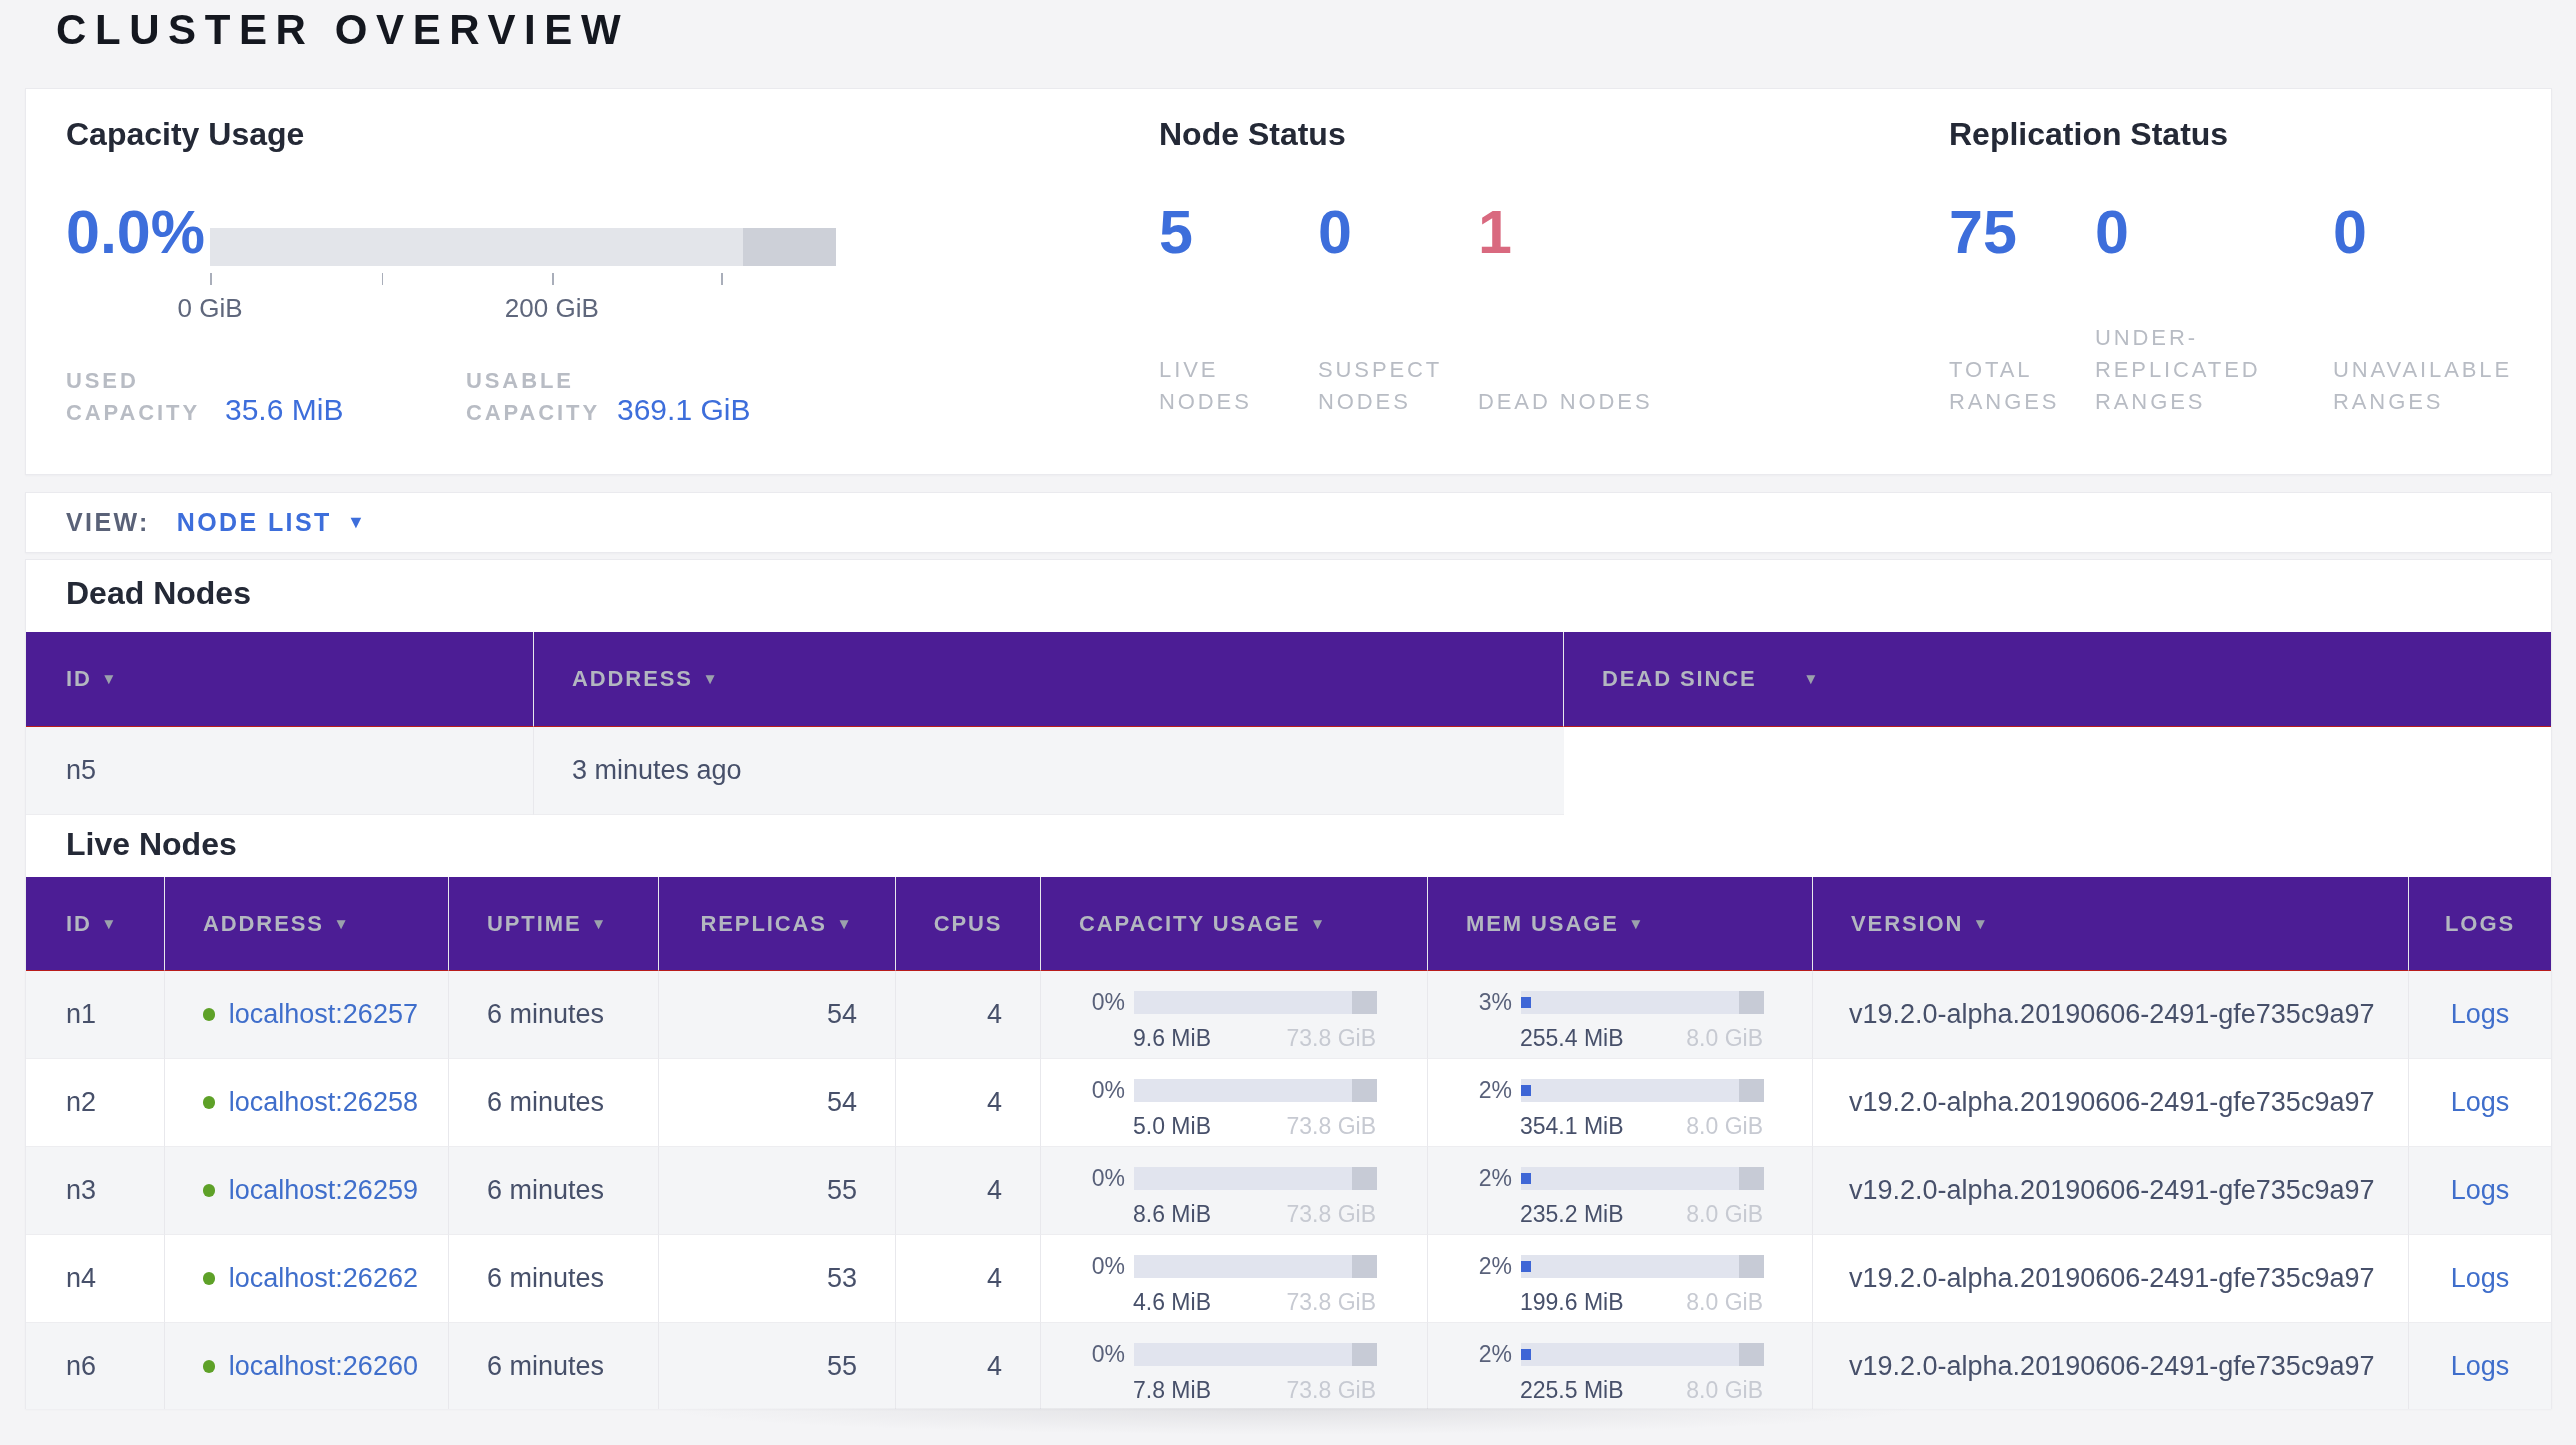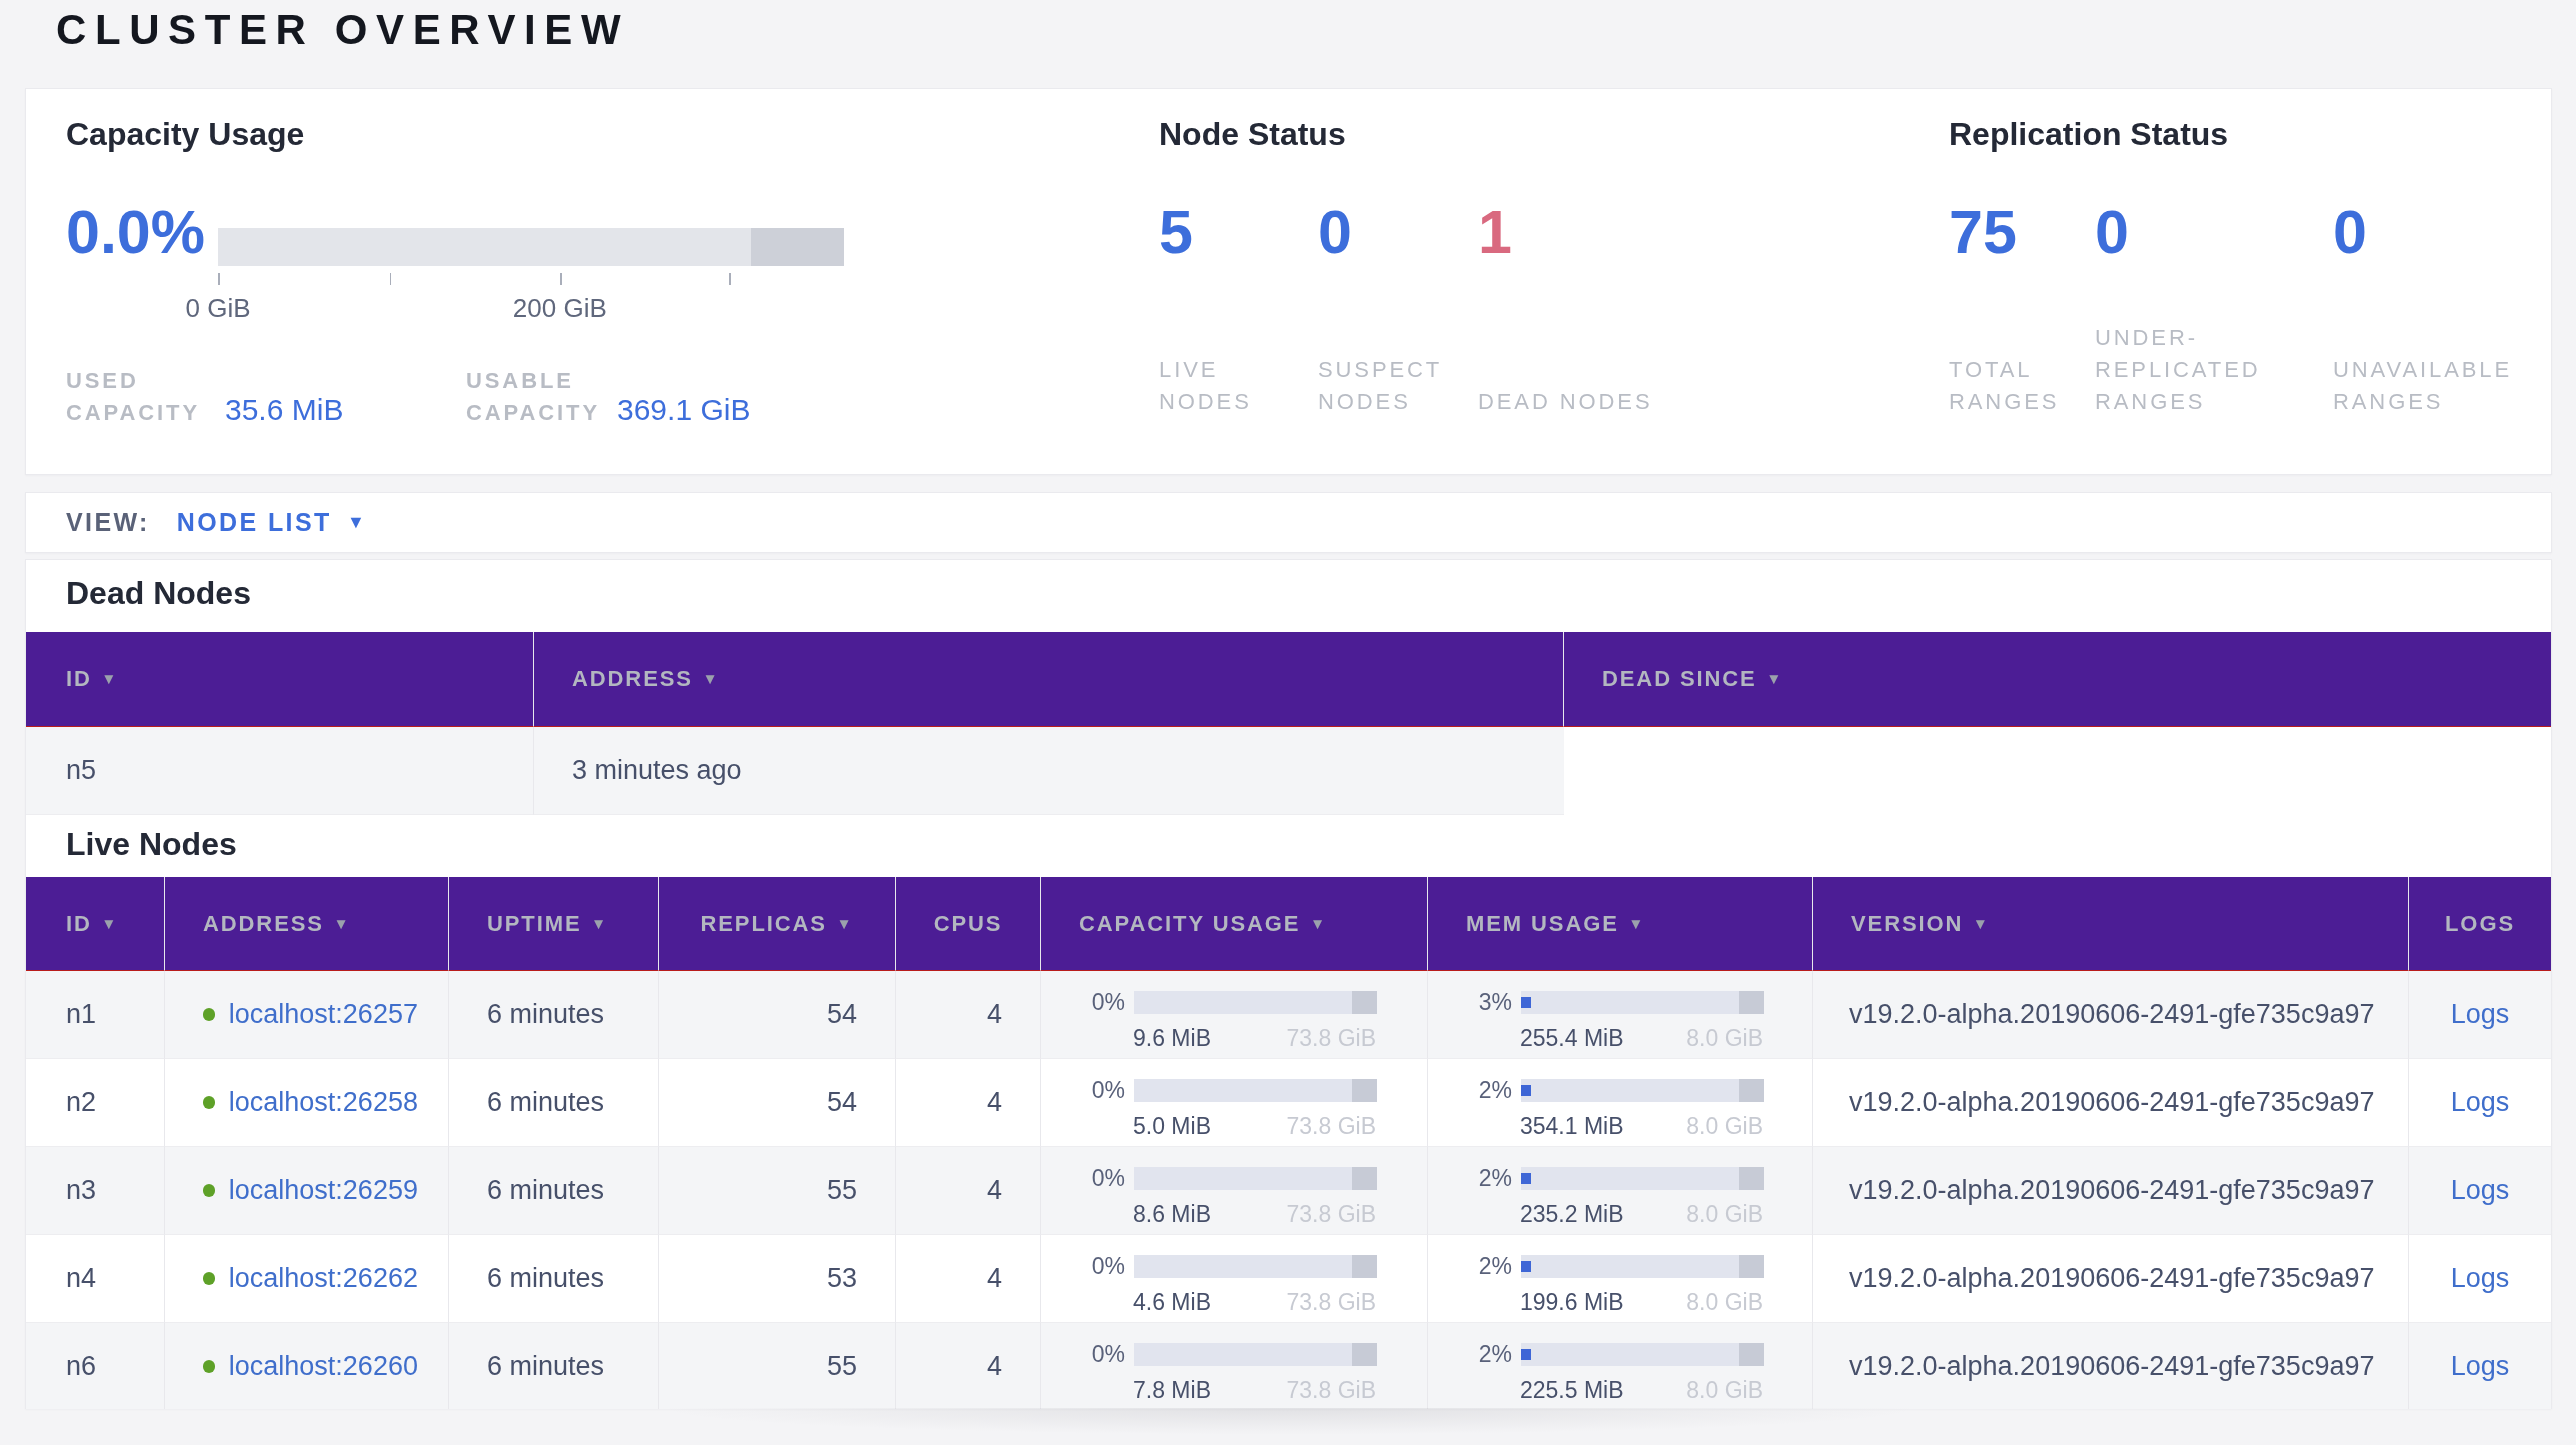--- a/index.html
+++ b/index.html
@@ -29,21 +29,21 @@
   .stat{position:relative;height:100%;}
   .stat .big-num{position:absolute;top:113px;left:0;}
   .stat-label{
     position:absolute;bottom:56px;left:0;
     font-size:22px;letter-spacing:2.9px;color:#b8bcc4;line-height:1.45;font-weight:400;
   }
   .w167{width:159px}.w168{width:160px}.w153{width:146px}.w249{width:238px}.wflex{flex:1}
   .lbl-narrow{width:205px;}
   
   .cap-percent{position:absolute;top:113px;left:0;}
-  .cap-bar-wrap{position:absolute;left:152px;top:139px;width:626px;}
+  .cap-bar-wrap{position:absolute;left:144px;top:139px;width:626px;}
   .cap-track{position:relative;width:626px;height:38px;background:#e3e5ea;}
   .cap-dark{position:absolute;top:0;height:100%;background:#cdd0d8;}
   .cap-axis{position:relative;width:626px;height:61px;}
   .tick{position:absolute;top:6.7px;width:1.9px;height:12.4px;background:#a9aeba;}
   .tick-label{position:absolute;top:27px;transform:translateX(-50%);font-size:26px;color:#5f677c;white-space:nowrap;}
   .cap-stats{position:absolute;left:0;bottom:45px;display:flex;align-items:flex-end;}
   .cap-stat-label{font-size:22px;letter-spacing:2.9px;color:#b8bcc4;line-height:1.45;font-weight:700;}
   .cap-stat-value{font-size:30px;color:var(--accent-blue,#3d6edb);padding-bottom:1.9px;white-space:nowrap;}
   .cw1{width:159px}.cw2{width:241px}.cw3{width:151px}
   
@@ -65,21 +65,21 @@
   .row{display:grid;}
   .th{
     height:95px;display:flex;align-items:center;background:#4c1d95;
     border-right:1px solid #e8e8ec;border-bottom:1px solid #b91c1c;
     padding-left:38px;box-sizing:border-box;
     font-size:22px;letter-spacing:1.9px;color:#b3b7c0;font-weight:700;white-space:nowrap;
   }
   .grid-live .th{height:94px;}
   .th.first{padding-left:40px;}
   .th.center{justify-content:center;padding-left:0;}
-  .th.last{border-right:none;}
+  .th.last{border-right:none;gap:37px;}
   .arrow{margin-left:9.5px;font-size:15.3px;color:#9ba1ac;}
   .td{
     height:88px;display:flex;align-items:center;
     border-right:1px solid #e8e8ec;border-bottom:1px solid #ededf0;
     padding-left:38px;box-sizing:border-box;font-size:27px;color:#47506a;
   }
   .td.first{padding-left:40px;}
   .td.last{border-right:none;}
   .row-gray .td{background:#f4f5f7;}
   .row-white .td{background:#ffffff;}

